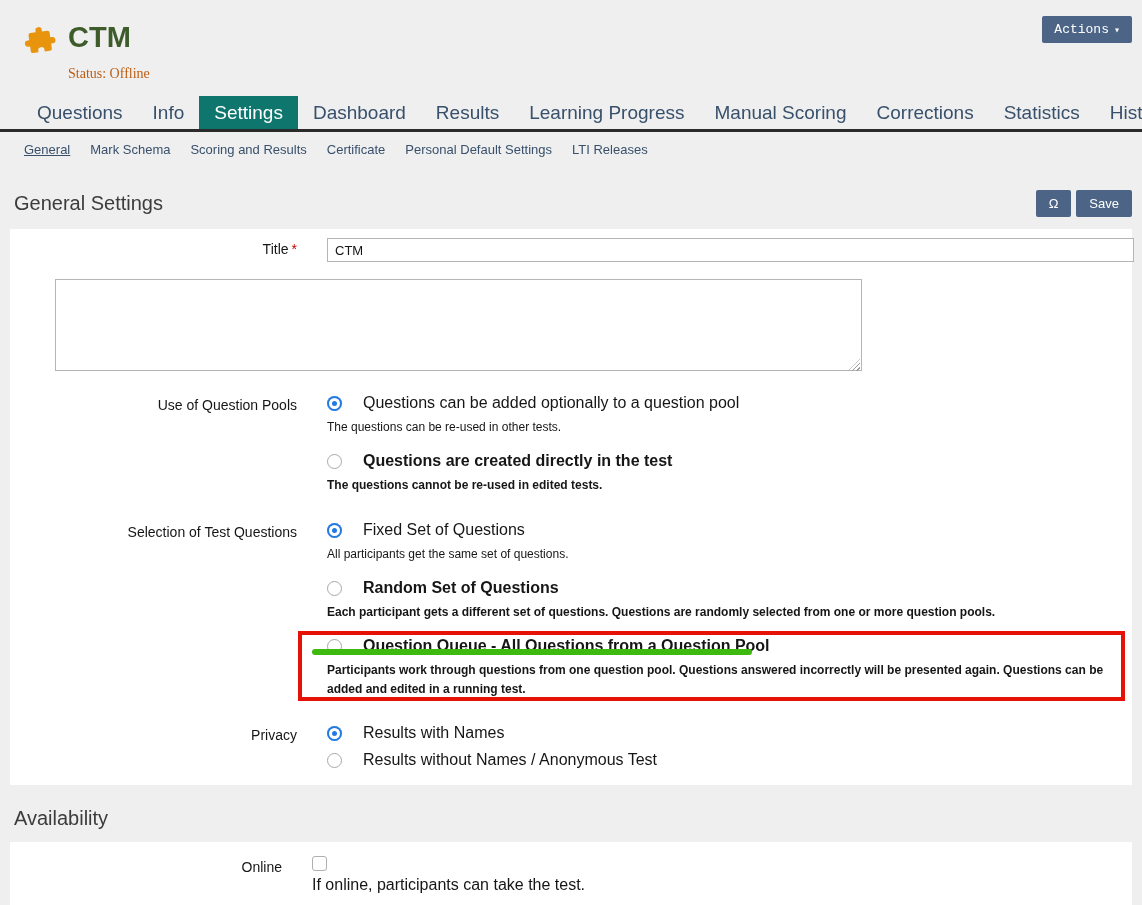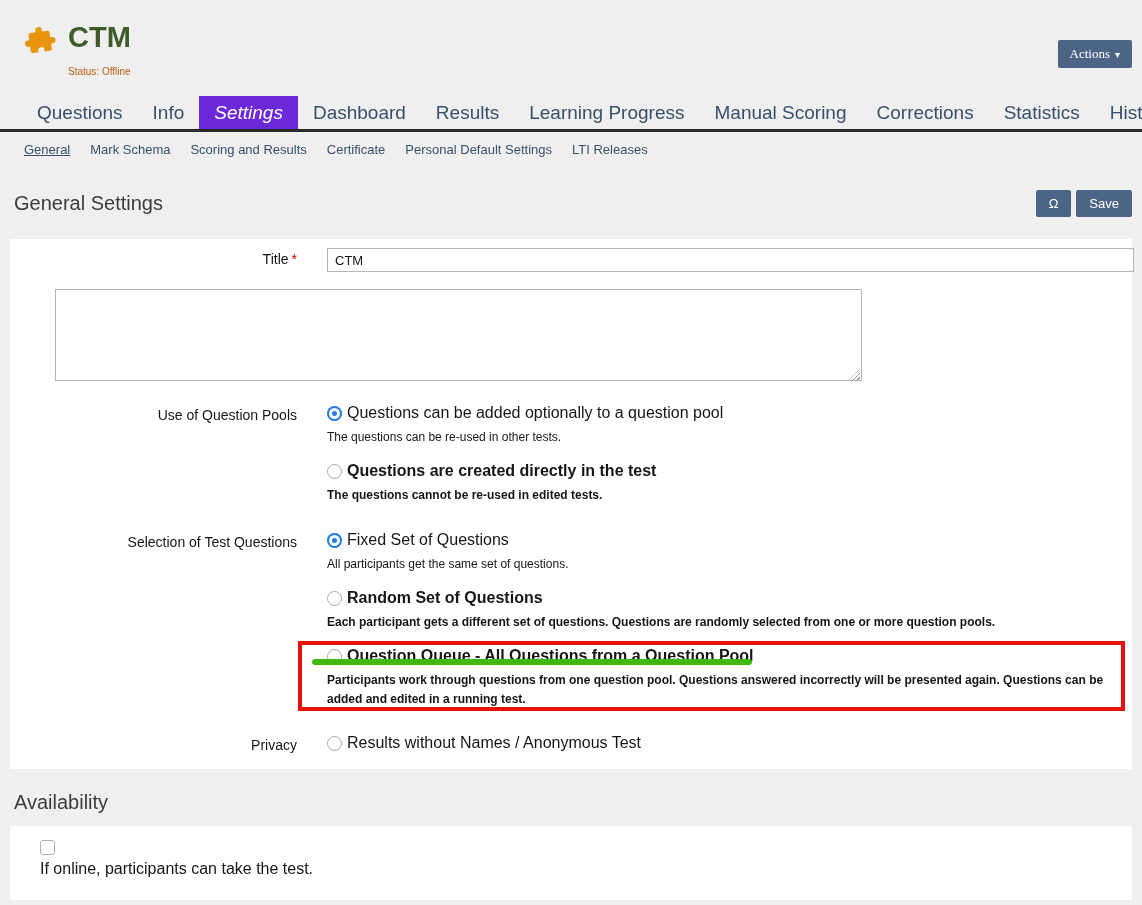--- a/index.html
+++ b/index.html
@@ -10,38 +10,38 @@
     color:#161616;
     overflow:hidden;
     position:relative;
   }
   
   .header { position:relative; padding:20px 0 0 22px; height:96px; }
   .header-main { display:flex; align-items:flex-start; }
   .app-icon { width:34px; height:34px; margin-top:4px; }
   .app-icon svg { width:34px; height:34px; transform:rotate(-8deg); }
   .page-title { font-size:29px; font-weight:600; color:#3d5c2a; margin-left:12px; line-height:34px; }
-  .status-line { margin:8px 0 0 46px; font-size:10px; color:#bd5d13; }
+  .status-line { margin:8px 0 0 46px; font-size:14px; color:#bd5d13;font-family:Liberation Serif, serif; }
   .actions-btn {
-    position:absolute; top:40px; right:10px;
+    position:absolute; top:16px; right:10px;
     background:#4c6586; color:#fff; font-size:13px;
     padding:6px 12px; border:none; border-radius:2px; cursor:pointer;
-    font-family:Liberation Serif, serif;
+    font-family:Liberation Mono, monospace;
   }
   .actions-btn .caret { font-size:10px; margin-left:5px; }
   
   .tabbar { display:flex; align-items:flex-end; padding-left:22px; border-bottom:3px solid #2b2b2b; }
   .tab { font-size:19px; color:#38506b; padding:6px 15px 5px 15px; cursor:pointer; white-space:nowrap; }
-  .tab.active { background:#6d28d9; color:#fff;font-style:italic; }
+  .tab.active { background:#0f766e; color:#fff; }
   
   .subtabbar { display:flex; gap:20px; padding:10px 0 9px 24px; }
   .subtab { font-size:13px; color:#38506b; cursor:pointer; white-space:nowrap; }
   .subtab.active { text-decoration:underline; }
   
-  .heading-row { display:flex; justify-content:space-between; align-items:center; padding:24px 10px 22px 14px; }
+  .heading-row { display:flex; justify-content:space-between; align-items:center; padding:24px 10px 12px 14px; }
   .section-heading { font-size:20px; color:#3c3c3c; font-weight:400; }
   .heading-btns { display:flex; gap:5px; }
   .blue-btn {
     background:#4c6586; color:#fff; font-size:13px; border:none; border-radius:2px;
     padding:6px 13px; cursor:pointer; font-family:"Liberation Sans", sans-serif;
   }
   .availability-row { padding:22px 10px 12px 14px; }
   
   .panel { background:#fff; margin:0 10px; }
   .panel1 { padding:9px 0 16px 15px; }
@@ -74,21 +74,21 @@
   
   .opt { display:flex; align-items:center; }
   .radio {
     width:15px; height:15px; border-radius:50%; background:#fff;
     border:1px solid #a8a8a8; flex:0 0 15px; cursor:pointer;
   }
   .radio.checked {
     border:none; background:#2379e2;
     box-shadow: inset 0 0 0 2px #2379e2, inset 0 0 0 5px #fff;
   }
-  .opt-label { font-size:16px; margin-left:5px; color:#161616; }
+  .opt-label { font-size:16px; margin-left:21px; color:#161616; }
   .opt-info { font-size:12px; color:#161616; margin:6px 0 0 0; max-width:800px; line-height:19px; }
   .opt-block + .opt-block { margin-top:15px;font-weight:bold; }
   .row-privacy .opt + .opt { margin-top:9px; }
   .checkbox {
     width:15px; height:15px; border:1px solid #b0b0b0; border-radius:3px; background:#fff; cursor:pointer;
   }
   .cb-info { font-size:16px; margin-top:5px; }
   
   .annotated { position:relative; }
   .red-box {
@@ -213,32 +213,37 @@
         </div>
         <div class="opt-info">Participants work through questions from one question pool. Questions answered incorrectly will be presented again. Questions can be added and edited in a running test.</div>
       </div>
     </div>
   </div>
 
   <div class="form-row row-privacy">
     <div class="row-label">Privacy</div>
     <div class="row-control">
       <div class="opt">
+        <span class="radio checked"></span>
+        <span class="opt-label">Results with Names</span>
+      </div>
+      <div class="opt">
         <span class="radio"></span>
         <span class="opt-label">Results without Names / Anonymous Test</span>
       </div>
     </div>
   </div>
 </div>
 
 <div class="heading-row availability-row">
   <h2 class="section-heading">Availability</h2>
 </div>
 
 <div class="panel panel2">
   <div class="form-row">
+    <div class="row-label">Online</div>
     <div class="row-control">
       <div class="checkbox"></div>
       <div class="cb-info">If online, participants can take the test.</div>
     </div>
   </div>
 
 </div>
 
 </body></html>

